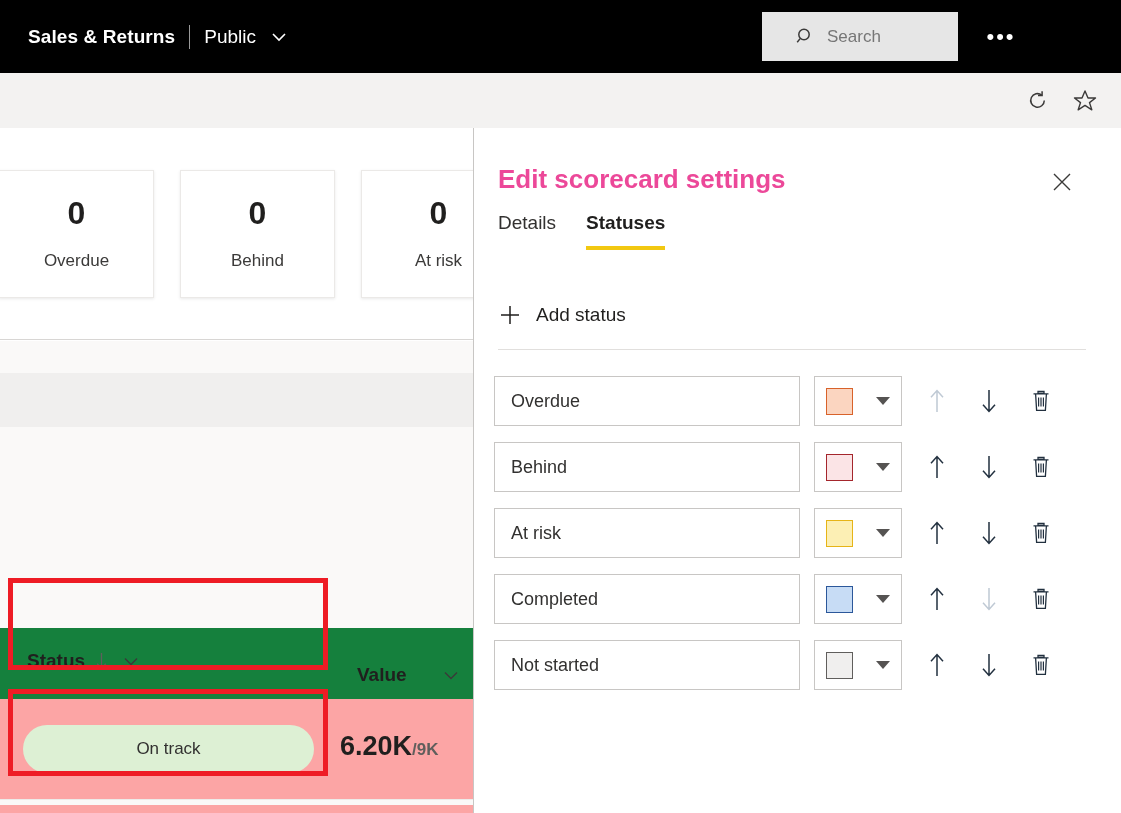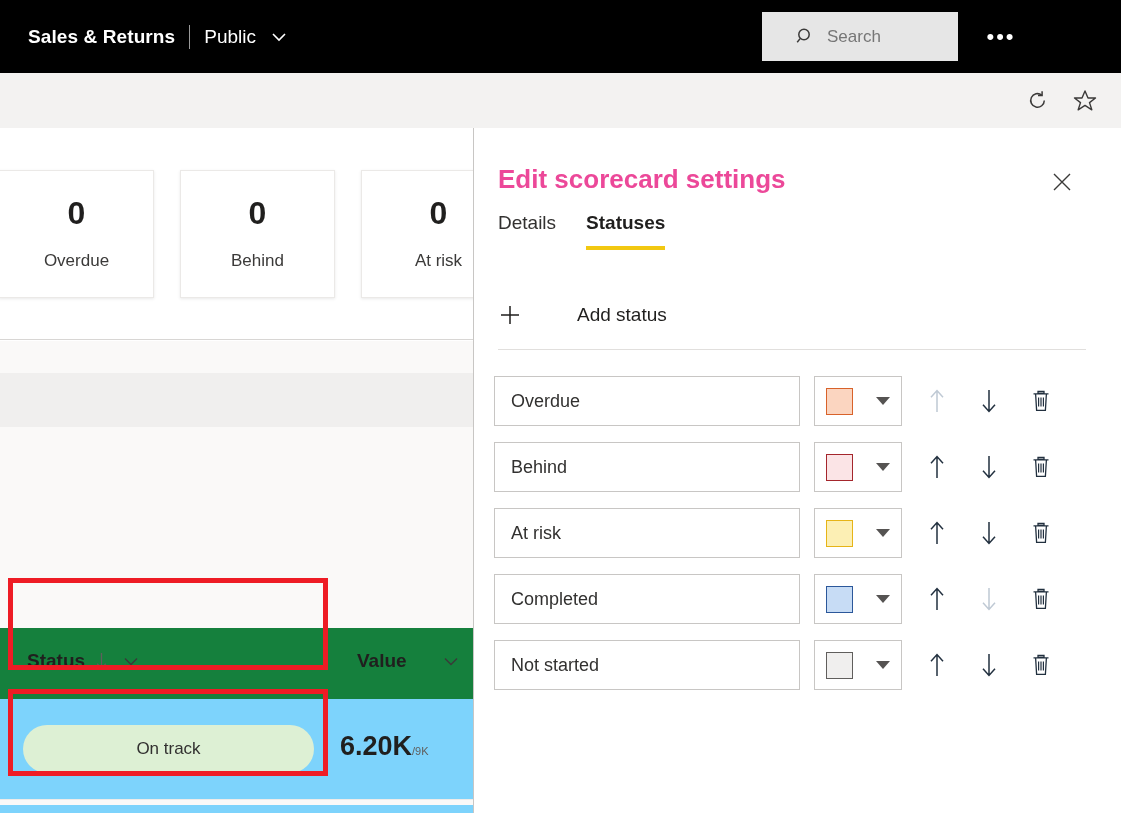--- a/index.html
+++ b/index.html
@@ -189,40 +189,40 @@
     background: #15803d;
   }
   #th-status {
     position: absolute;
     left: 27px; top: 22px;
     display: flex; align-items: center;
     cursor: pointer;
   }
   #th-value {
     position: absolute;
-    left: 357px; top: 22px;
+    left: 357px; top: 36px;
     display: flex; align-items: center;
     cursor: pointer;
     text-align: right;
   }
   .th-label {
     font-size: 19px;
     font-weight: 700;
     color: #201f1e;
   }
   .sort-arrow { margin-left: 9px; display:inline-flex; }
   .th-chevron { margin-left: 12px; display:inline-flex; }
 
   
   .table-row {
     position: absolute;
     left: 0;
     width: 473px;
     height: 101px;
-    background: #7dd3fc;
+    background: #fca5a5;
     border-bottom: 1px solid #edebe9;
     box-sizing: border-box;
   }
   #row-0 { top: 571px; }
   #row-1 { top: 677px; }
   #row-gap {
     position: absolute;
     left: 0; top: 672px;
     width: 473px; height: 5px;
     background: #faf9f8;
@@ -245,22 +245,22 @@
   .row-value {
     position: absolute;
     left: 340px;
     top: 32px;
     font-size: 27px;
     font-weight: 600;
     color: #201f1e;
     white-space: nowrap;
   }
   .row-value .target {
-    font-size: 11px;
-    font-weight: 400;
+    font-size: 17px;
+    font-weight: 700;
     color: #605e5c;
   }
 
   
   .annot-box {
     position: absolute;
     border: 5px solid #ee1c25;
     box-sizing: border-box;
     pointer-events: none;
   }
@@ -329,21 +329,21 @@
     display: flex;
     align-items: center;
   }
   .panel-action {
     display: flex;
     align-items: center;
     cursor: pointer;
     font-size: 19px;
     color: #201f1e;
   }
-  #action-add { margin-right: 84px; gap: 41px; }
+  #action-add { margin-right: 84px; }
   .panel-action .ico { display: inline-flex; margin-right: 14px; }
 
   #panel-sep {
     position: absolute;
     left: 24px; top: 221px;
     width: 588px;
     height: 1px;
     background: #e1dfdd;
   }
 

